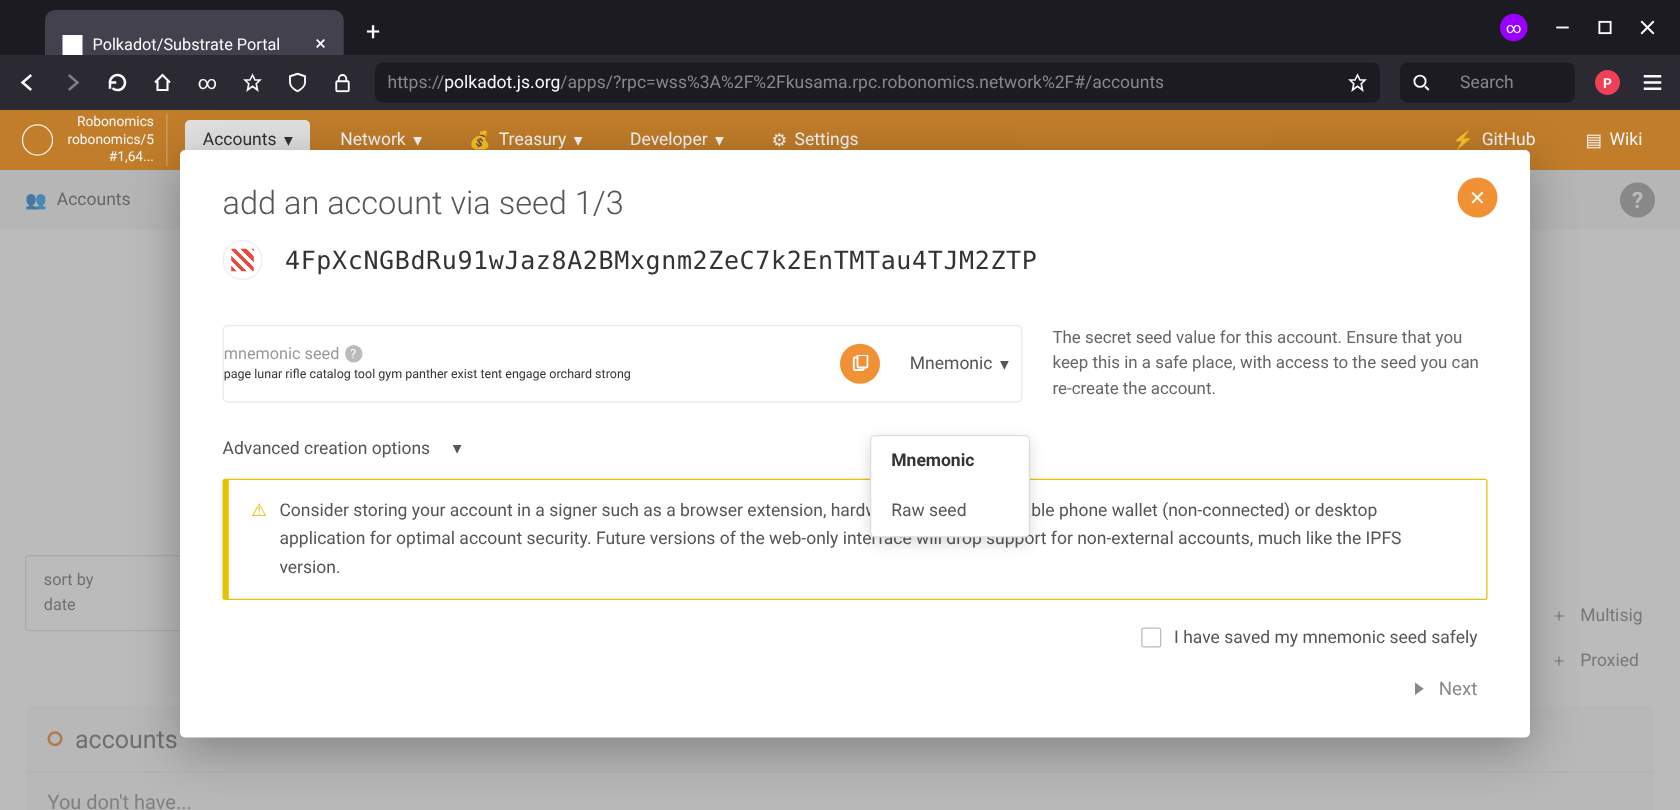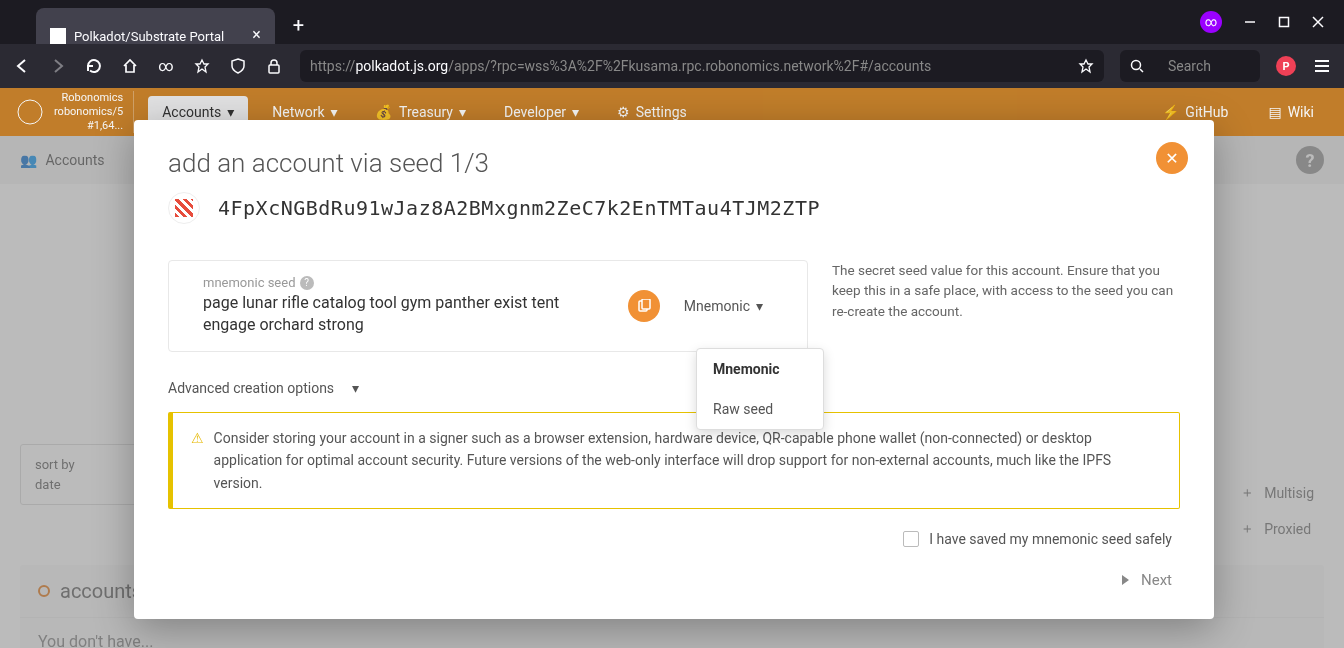--- a/index.html
+++ b/index.html
@@ -35,33 +35,33 @@
 
 .page-content { padding-top: 240px; }
 .sort-box { border: 1px solid #ddd; border-radius: 3px; padding: 10px 14px; width: 160px; font-size: 13px; color: #666; line-height: 1.5; }
 .side-actions { position: absolute; right: 30px; top: 300px; display: flex; flex-direction: column; gap: 18px; color: #777; font-size: 14px; }
 .side-act { display: flex; align-items: center; gap: 10px; }
 .accounts-section { margin-top: 60px; background: #f9f9f9; border-radius: 3px; }
 .acct-head { padding: 14px 18px; display: flex; align-items: center; gap: 10px; font-size: 20px; color: #666; }
 .acct-empty { padding: 14px 18px; color: #888; border-top: 1px solid #eee; }
 .orange-dot { width: 12px; height: 12px; border: 2px solid #e67e22; border-radius: 50%; }
 
-.modal { position: absolute; top: 120px; left: 134px; width: 1080px; background: #fff; border-radius: 4px; box-shadow: 0 10px 40px rgba(0,0,0,0.3); padding: 28px 34px 30px 34px; }
+.modal { position: absolute; top: 120px; left: 144px; width: 1080px; background: #fff; border-radius: 4px; box-shadow: 0 10px 40px rgba(0,0,0,0.3); padding: 28px 34px 30px 34px; }
 .modal-title { font-size: 26px; color: #555; font-weight: 300; }
 .modal-close { position: absolute; top: 22px; right: 26px; width: 32px; height: 32px; background: #f19135; border-radius: 50%; color: #fff; display:flex; align-items:center; justify-content:center; font-size:16px; cursor:pointer; }
 .addr-row { display: flex; align-items: center; gap: 18px; margin-top: 14px; }
 .identicon { width: 32px; height: 32px; border: 1px solid #eee; border-radius: 50%; display:flex; align-items:center; justify-content:center; }
 .identicon-inner { width: 18px; height: 18px; background: repeating-linear-gradient(45deg, #e74c3c 0 3px, #fff 3px 6px); }
 .addr-text { font-family: monospace; font-size: 20px; color: #333; letter-spacing: 0.5px; }
 
 .seed-row { display: flex; gap: 24px; margin-top: 36px; align-items: flex-start; }
-.seed-box { flex: 0 0 640px; border: 1px solid #e8e8e8; border-radius: 4px; padding: 14px 34px; display: flex; align-items: center; gap: 14px; position: relative; }
+.seed-box { flex: 0 0 640px; border: 1px solid #e8e8e8; border-radius: 4px; padding: 14px 0; display: flex; align-items: center; gap: 14px; position: relative; }
 .seed-content { flex: 1; }
 .seed-label { font-size: 13px; color: #999; display:flex; align-items:center; gap:4px; }
-.seed-value { font-size: 16px; color: #333; margin-top: 2px; line-height: 1.4; }
+.seed-value { font-size: 10px; color: #333; margin-top: 2px; line-height: 1.4; }
 .copy-btn { width: 32px; height: 32px; background: #f19135; border-radius: 50%; color: #fff; display:flex; align-items:center; justify-content:center; cursor:pointer; flex-shrink:0; }
 .type-select { display: flex; align-items: center; gap: 6px; color: #555; font-size: 14px; cursor: pointer; padding: 0 10px; }
 .help-text { flex: 1; font-size: 13.5px; color: #666; line-height: 1.5; }
 
 .adv-row { margin-top: 28px; color: #555; font-size: 14px; display: flex; align-items: center; gap: 18px; cursor: pointer; }
 
 .warn-box { margin-top: 16px; border: 1px solid #e6c200; border-left: 5px solid #e6c200; border-radius: 2px; padding: 14px 18px; font-size: 14px; color: #555; line-height: 1.6; display: flex; gap: 10px; }
 .warn-icon { color: #e6b800; flex-shrink: 0; }
 
 .confirm-row { margin-top: 22px; display: flex; justify-content: flex-end; align-items: center; gap: 10px; font-size: 14px; color: #555; padding-right: 8px; }

